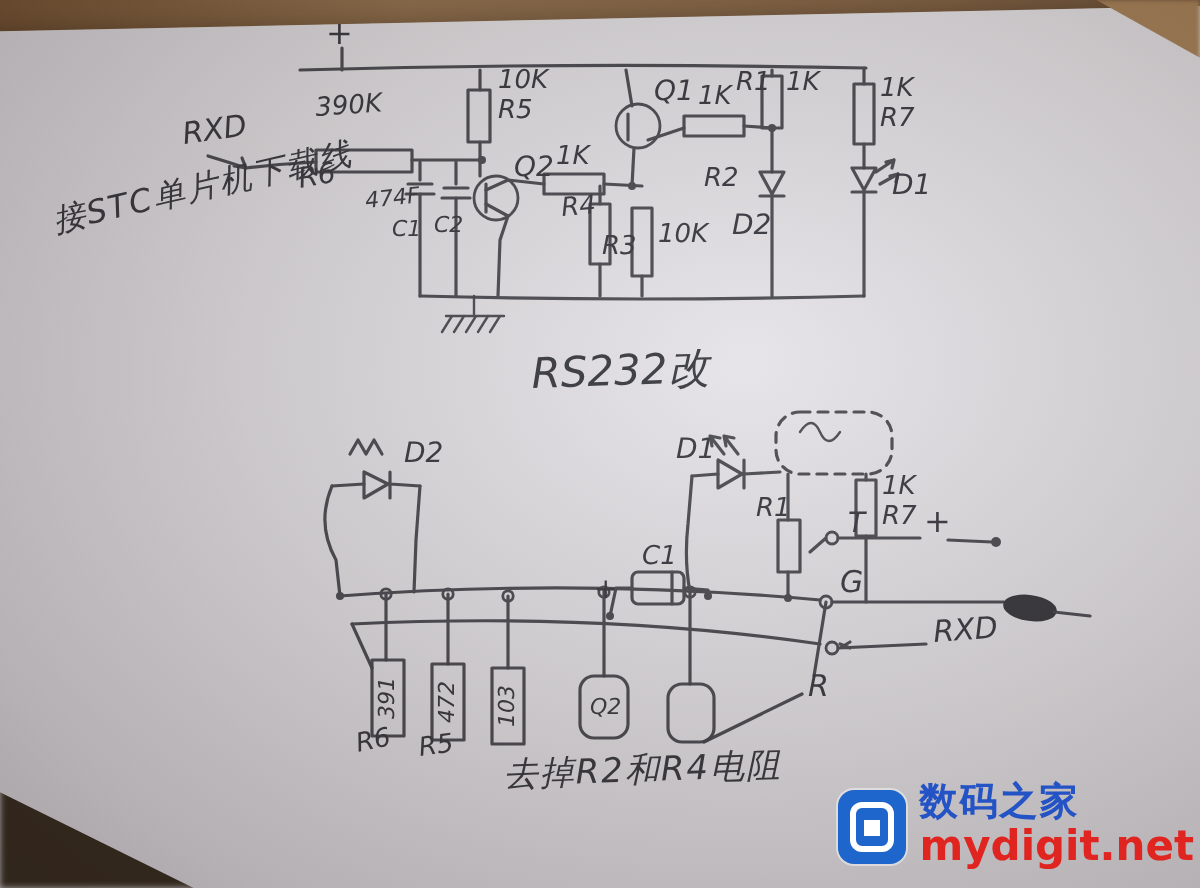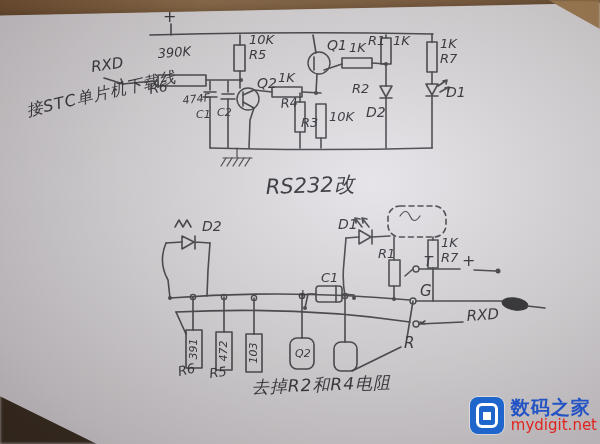--- a/index.html
+++ b/index.html
@@ -26,21 +26,21 @@
   text.ink-text{font-family:"DejaVu Sans",sans-serif;fill:#2f3038;font-style:italic;}
   .t11{font-size:11px;} .t13{font-size:13px;} .t14{font-size:14px;}
   .t15{font-size:15px;} .t16{font-size:16px;} .t17{font-size:17px;} .t21{font-size:21px;}
   .watermark{position:absolute;right:3px;bottom:10px;display:flex;align-items:center;gap:7px;}
   .wm-icon{position:relative;width:34px;height:37px;background:#1f66cc;border-radius:8px;
     box-shadow:0 0 0 1px rgba(255,255,255,.45);}
   .wm-ring{position:absolute;left:6px;top:6px;right:6px;bottom:6px;border:3.5px solid #fff;border-radius:6px;}
   .wm-core{position:absolute;left:13px;top:15px;width:8px;height:8px;background:#fff;}
   .wm-text{display:flex;flex-direction:column;line-height:1.05;}
   .wm-name{color:#2353c4;font-weight:bold;font-size:19px;letter-spacing:1px;}
-  .wm-url{color:#e02420;font-weight:normal;font-size:15px;}
+  .wm-url{color:#e02420;font-weight:bold;font-size:21px;}
 </style>
 </head>
 <body>
 
 <div class="photo">
   <div class="paper"></div>
 
   <svg class="sketch" width="600" height="444" viewBox="0 0 600 444">
 
     <g>

